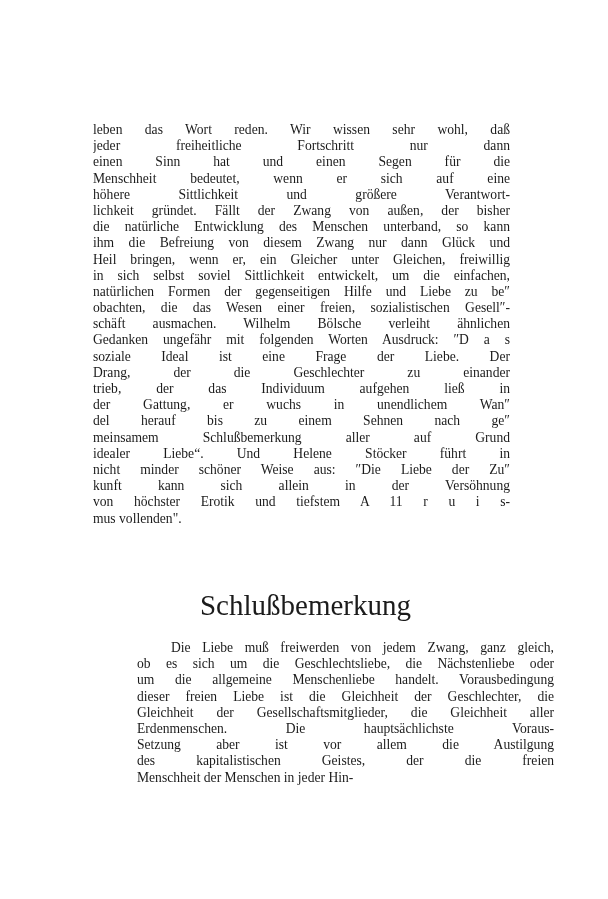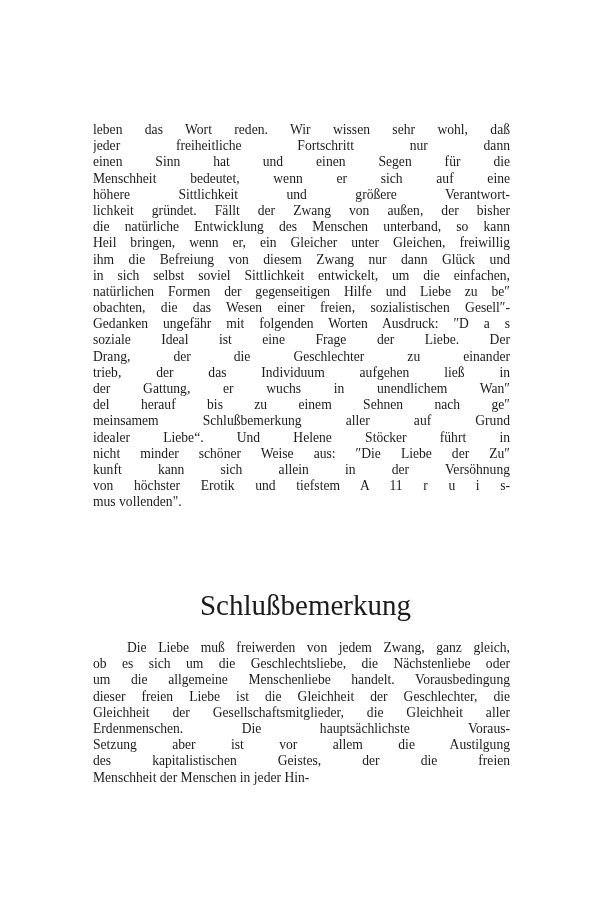--- a/index.html
+++ b/index.html
@@ -11,21 +11,21 @@
     font-family: "Liberation Serif", "DejaVu Serif", serif;
     color: #1b1b1b;
     overflow: hidden;
   }
   .textcol {
     position: absolute;
     left: 93px;
     width: 417px;
   }
   .block1 { top: 122px; }
-  .block2 { top: 640px; }
+  .block2 { top: 640px; margin-left: 44px; }
   .line {
     font-size: 13.6px;
     line-height: 16.2px;
     text-align: justify;
     text-align-last: justify;
     height: 16.2px;
     overflow: hidden;
   }
   .line.last { text-align-last: left; }
   .line.indent { text-indent: 34px; }
@@ -47,25 +47,26 @@
 <div class="page">
 
   <div class="textcol block1">
     <div class="line">leben das Wort reden. Wir wissen sehr wohl, daß</div>
     <div class="line">jeder freiheitliche Fortschritt nur dann</div>
     <div class="line">einen Sinn hat und einen Segen für die</div>
     <div class="line">Menschheit bedeutet, wenn er sich auf eine</div>
     <div class="line">höhere Sittlichkeit und größere Verantwort-</div>
     <div class="line">lichkeit gründet. Fällt der Zwang von außen, der bisher</div>
     <div class="line">die natürliche Entwicklung des Menschen unterband, so kann</div>
+    <div class="line">ihm die Befreiung von diesem Zwang nur dann Glück und</div>
     <div class="line">Heil bringen, wenn er, ein Gleicher unter Gleichen, freiwillig</div>
-    <div class="line">ihm die Befreiung von diesem Zwang nur dann Glück und</div>
     <div class="line">in sich selbst soviel Sittlichkeit entwickelt, um die einfachen,</div>
     <div class="line">natürlichen Formen der gegenseitigen Hilfe und Liebe zu be″</div>
     <div class="line">obachten, die das Wesen einer freien, sozialistischen Gesell″-</div>
+    <div class="line">schäft ausmachen. Wilhelm Bölsche verleiht ähnlichen</div>
     <div class="line">Gedanken ungefähr mit folgenden Worten Ausdruck: ″D a s</div>
     <div class="line">soziale Ideal ist eine Frage der Liebe. Der</div>
     <div class="line">Drang, der die Geschlechter zu einander</div>
     <div class="line">trieb, der das Individuum aufgehen ließ in</div>
     <div class="line">der Gattung, er wuchs in unendlichem Wan″</div>
     <div class="line">del herauf bis zu einem Sehnen nach ge″</div>
     <div class="line">meinsamem Schlußbemerkung aller auf Grund</div>
     <div class="line">idealer Liebe“. Und Helene Stöcker führt in</div>
     <div class="line">nicht minder schöner Weise aus: ″Die Liebe der Zu″</div>
     <div class="line">kunft kann sich allein in der Versöhnung</div>

